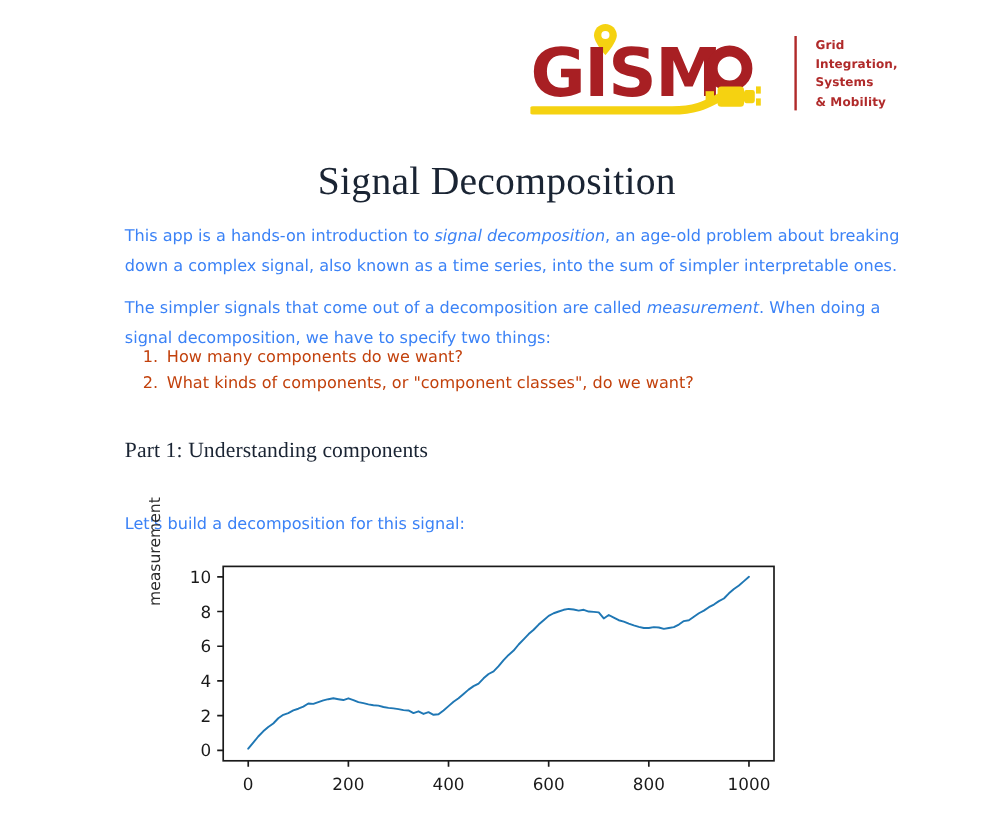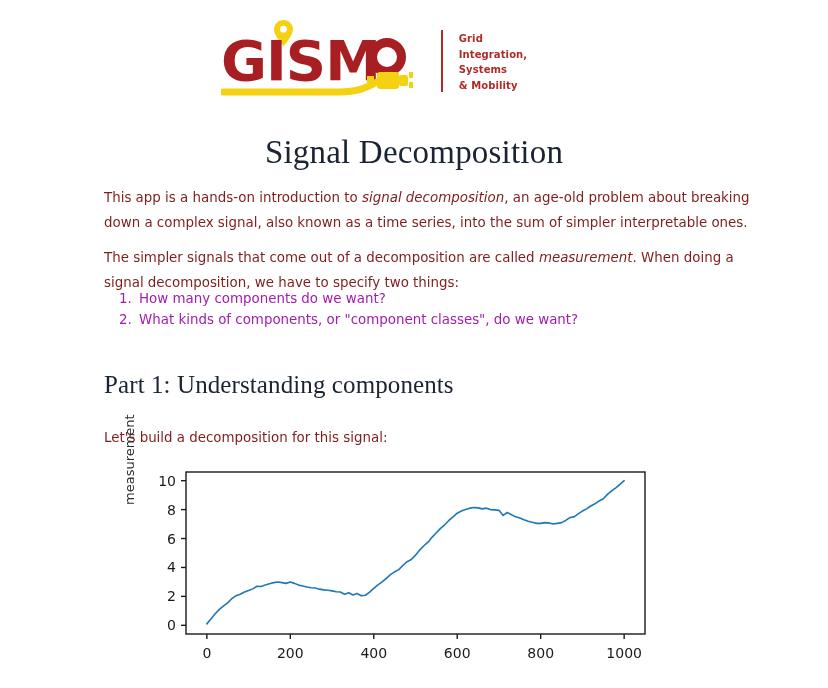--- a/index.html
+++ b/index.html
@@ -21,21 +21,21 @@
     background: #ffffff;
   }
 
   
   .logo-wrap {
     position: absolute;
     left: 0;
     top: 18px;
     width: 748px;
     display: flex;
-    justify-content: center;
+    justify-content: flex-end;
     align-items: flex-start;
   }
   .logo {
     display: flex;
     align-items: center;
     gap: 0px;
   }
   .logo-mark {
     position: relative;
     width: 210px;
@@ -70,52 +70,52 @@
     font-size: 33px;
     font-weight: 400;
     color: #1a2433;
     letter-spacing: 0.2px;
   }
   .section-heading {
     position: absolute;
     left: 104px;
     top: 350px;
     font-family: "Liberation Serif", serif;
-    font-size: 25px;
+    font-size: 18px;
     font-weight: 400;
     color: #1a2433;
     letter-spacing: 0.1px;
   }
 
   
   .para {
     position: absolute;
     left: 104px;
     width: 648px;
     font-family: "DejaVu Sans", sans-serif;
     font-size: 13.4px;
     line-height: 25px;
-    color: #7f1d1d;
+    color: #3b82f6;
   }
   #para-1 { top: 172px; }
   #para-2 { top: 232px; }
   #para-3 { top: 412px; }
   .para em { font-style: italic; }
 
   .num-list {
     position: absolute;
     left: 104px;
     top: 288px;
     width: 640px;
     margin: 0;
     padding-left: 32px;
     font-family: "DejaVu Sans", sans-serif;
     font-size: 13.4px;
     line-height: 21px;
-    color: #a21caf;
+    color: #c2410c;
   }
   .num-list li { padding-left: 3px; }
 
   
   .chart-block {
     position: absolute;
     left: 104px;
     top: 442px;
     width: 620px;
     height: 246px;

